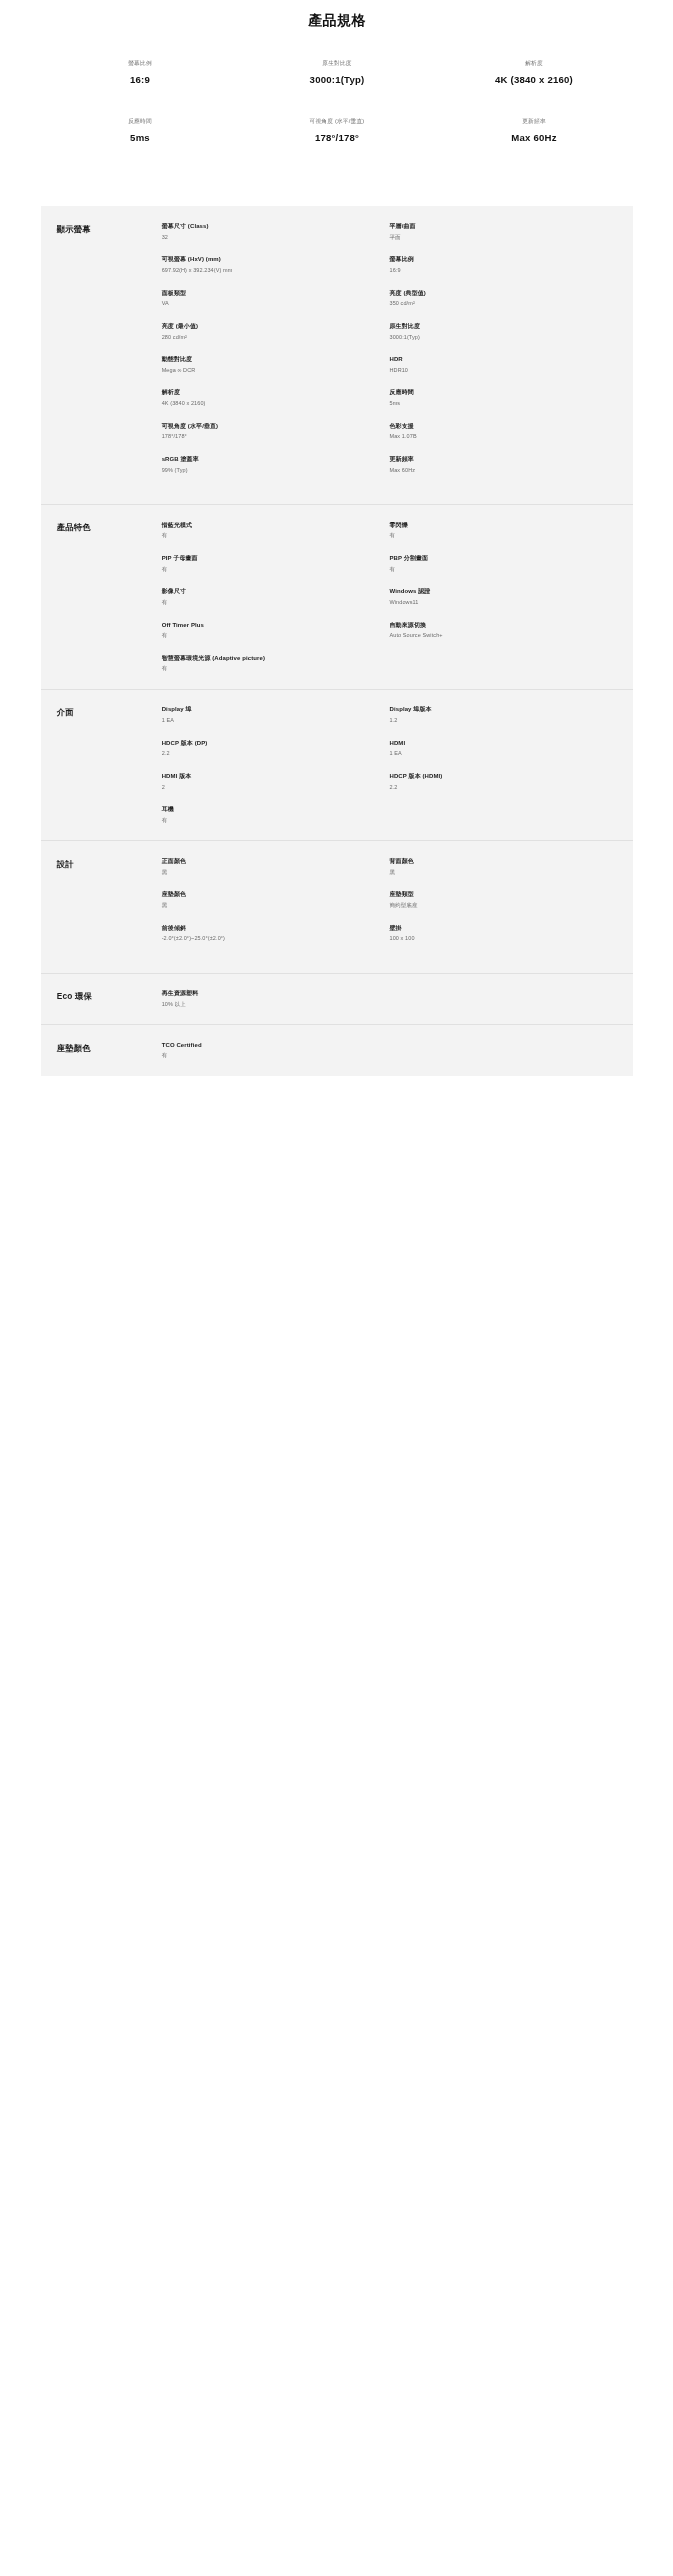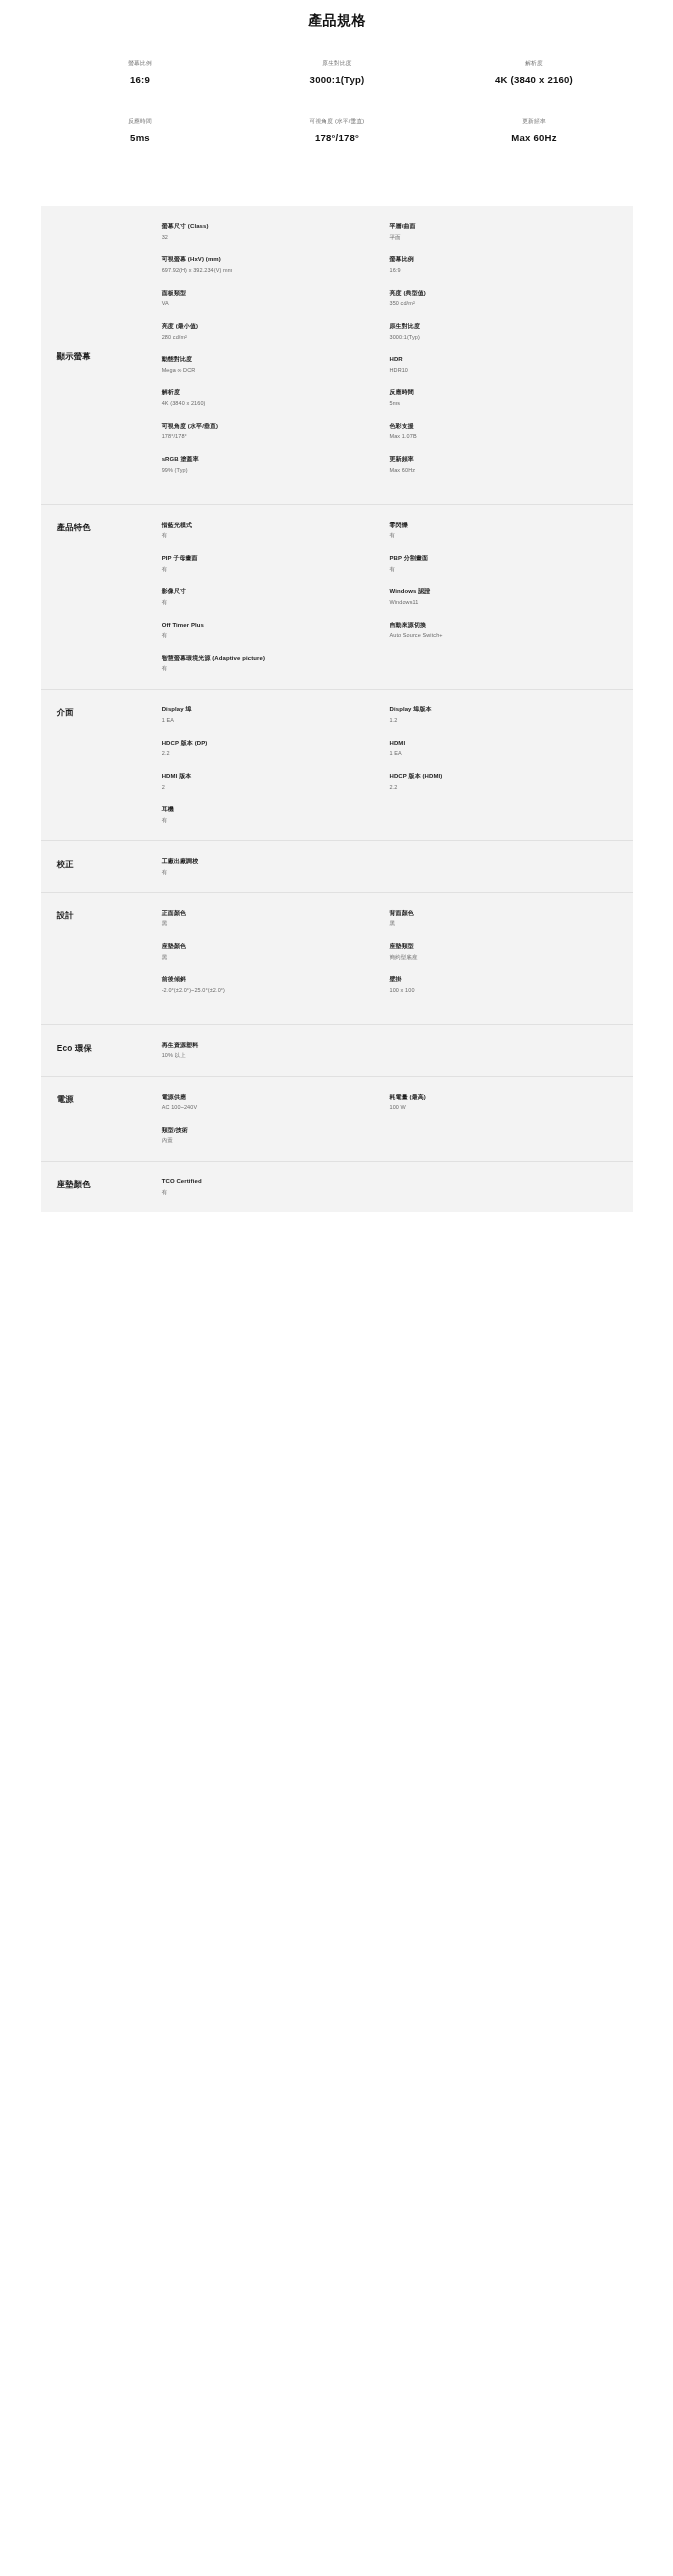--- a/index.html
+++ b/index.html
@@ -53,21 +53,21 @@
   .spec {
     background: #f3f3f3;
     padding: 0 0 0 0;
   }
   .spec-group {
     display: flex;
     border-top: 0.9px solid #e0e0e0;
     padding: 15.7px 15.7px 15.7px 15.7px;
     align-items: flex-start;
   }
-  .spec-group:first-child { border-top: none; align-items: center; }
+  .spec-group:first-child { border-top: none; }
   .grp-title {
     width: 105px;
     flex: 0 0 105px;
     font-size: 8.3px;
     font-weight: bold;
     color: #1b1b1b;
     padding-top: 1.7px;
     letter-spacing: 0.2px;
   }
   .grp-body {
@@ -272,29 +272,20 @@
             <div class="item-label">HDCP 版本 (HDMI)</div>
             <div class="item-value">2.2</div>
           </div>
           <div class="item">
             <div class="item-label">耳機</div>
             <div class="item-value">有</div>
           </div>
         </div>
       </div>
       <div class="spec-group">
-        <div class="grp-title">校正</div>
-        <div class="grp-body">
-          <div class="item">
-            <div class="item-label">工廠出廠調校</div>
-            <div class="item-value">有</div>
-          </div>
-        </div>
-      </div>
-      <div class="spec-group">
         <div class="grp-title">設計</div>
         <div class="grp-body">
           <div class="item">
             <div class="item-label">正面顏色</div>
             <div class="item-value">黑</div>
           </div>
           <div class="item">
             <div class="item-label">背面顏色</div>
             <div class="item-value">黑</div>
           </div>
@@ -319,37 +310,20 @@
       <div class="spec-group">
         <div class="grp-title">Eco 環保</div>
         <div class="grp-body">
           <div class="item">
             <div class="item-label">再生資源塑料</div>
             <div class="item-value">10% 以上</div>
           </div>
         </div>
       </div>
       <div class="spec-group">
-        <div class="grp-title">電源</div>
-        <div class="grp-body">
-          <div class="item">
-            <div class="item-label">電源供應</div>
-            <div class="item-value">AC 100~240V</div>
-          </div>
-          <div class="item">
-            <div class="item-label">耗電量 (最高)</div>
-            <div class="item-value">100 W</div>
-          </div>
-          <div class="item">
-            <div class="item-label">類型/技術</div>
-            <div class="item-value">內置</div>
-          </div>
-        </div>
-      </div>
-      <div class="spec-group">
         <div class="grp-title">座墊顏色</div>
         <div class="grp-body">
           <div class="item">
             <div class="item-label">TCO Certified</div>
             <div class="item-value">有</div>
           </div>
         </div>
       </div>
     </section>
 

